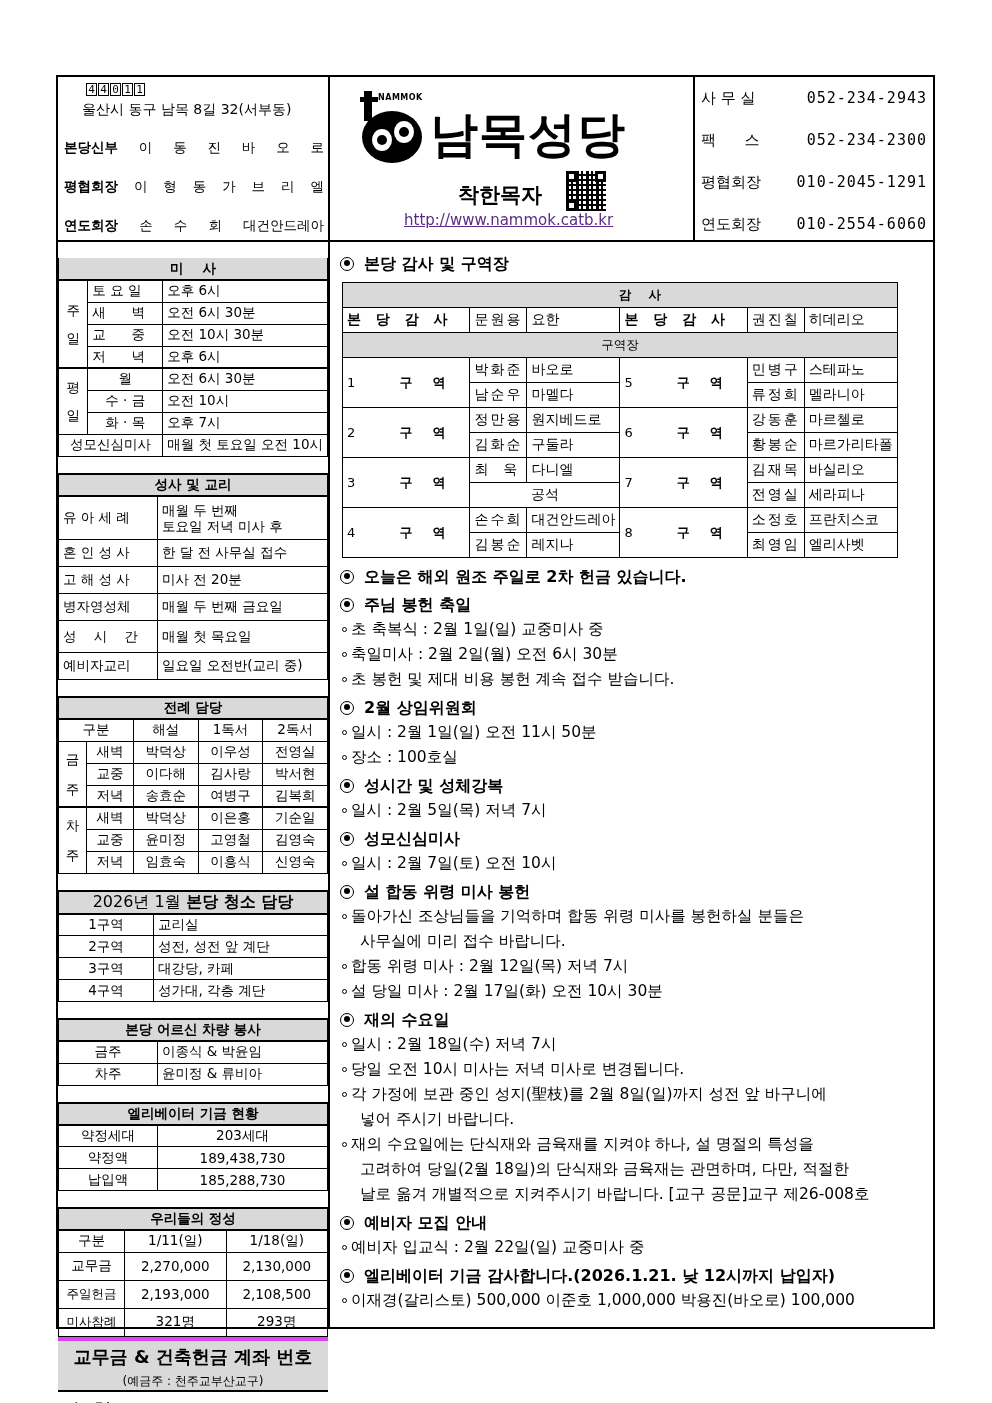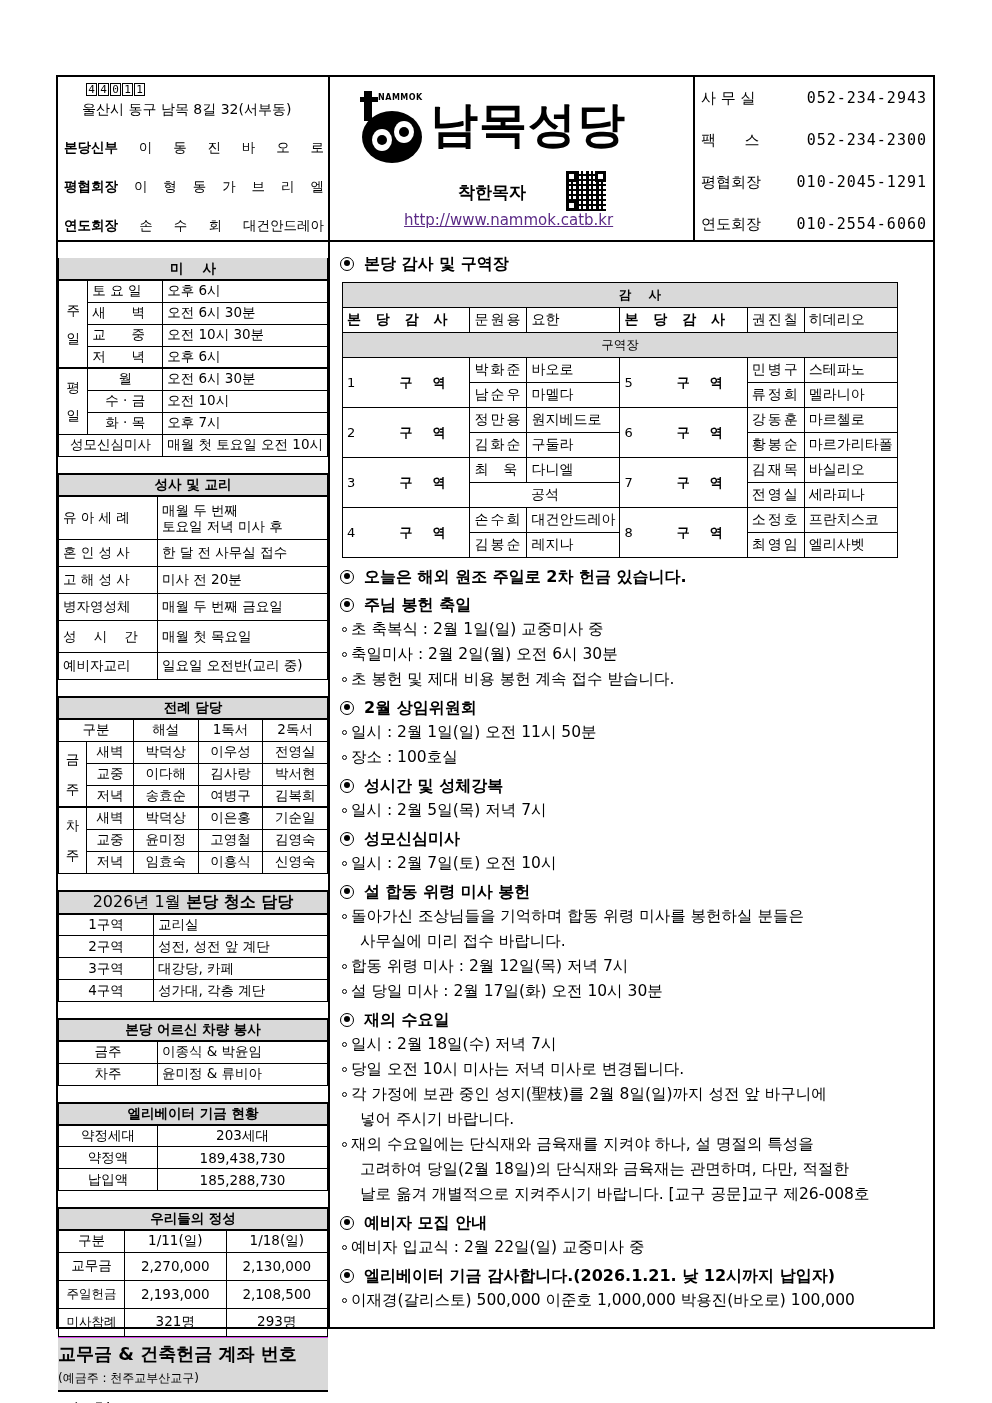--- a/index.html
+++ b/index.html
@@ -21,22 +21,22 @@
   .hl-row .lbl { font-weight: bold; }
 
   .logo { position: absolute; left: 30px; top: 10px; width: 320px; height: 80px; }
   .logo-cross { position: absolute; left: 4px; top: 4px; width: 8px; height: 30px; background: #000; }
   .logo-crossbar { position: absolute; left: 0; top: 10px; width: 18px; height: 5px; background: #000; }
   .logo-nammok { position: absolute; left: 18px; top: 6px; font-size: 8px; font-weight: bold; letter-spacing: 0.5px; }
   .logo-mark { position: absolute; left: 2px; top: 24px; width: 60px; height: 52px; border-radius: 50%; background: #000; }
   .logo-mark .c1 { position: absolute; left: 10px; top: 18px; width: 20px; height: 22px; border-radius: 50%; background: #fff; }
   .logo-mark .c2 { position: absolute; left: 32px; top: 10px; width: 20px; height: 22px; border-radius: 50%; background: #fff; }
   .logo-mark .c1 i, .logo-mark .c2 i { position: absolute; left: 5px; top: 6px; width: 10px; height: 10px; border-radius: 50%; background: #000; }
-  .logo-title { position: absolute; left: 70px; top: 8px; font-size: 48px; font-weight: bold; letter-spacing: 1px; line-height: 58px; }
-  .motto { position: absolute; left: 128px; top: 104px; font-size: 17px; font-weight: bold; }
+  .logo-title { position: absolute; left: 70px; top: 18px; font-size: 48px; font-weight: bold; letter-spacing: 1px; line-height: 58px; }
+  .motto { position: absolute; left: 128px; top: 104px; font-size: 21px; font-weight: bold; }
   .qr { position: absolute; left: 236px; top: 94px; width: 40px; height: 40px; background:
       repeating-linear-gradient(90deg, #000 0 3px, #fff 3px 5px, #000 5px 7px, #fff 7px 10px),
       repeating-linear-gradient(0deg, #000 0 2px, #fff 2px 5px); background-blend-mode: multiply; }
   .qr .f { position: absolute; width: 11px; height: 11px; border: 3px solid #000; background: #fff; }
   .url { position: absolute; left: 74px; top: 134px; font-size: 15px; color: #5b2a86; text-decoration: underline; }
 
   .hr-row { position: absolute; left: 6px; width: 226px; font-size: 15px; display: flex; justify-content: space-between; }
   .hr-row .lbl { letter-spacing: 0; }
   .hr-row .val { font-family: "DejaVu Sans Mono", monospace; letter-spacing: 1px; }
 
@@ -364,21 +364,21 @@
         <td class="center">2,108,500</td>
       </tr>
       <tr>
         <td class="center" style="height:28px; font-size:12.5px;">미사참례</td>
         <td class="center">321명</td>
         <td class="center">293명</td>
       </tr>
     </tbody>
       </table>
 
-    <div style="background:#d9d9d9; border-top:1px solid #d946ef; border-bottom:2px solid #000; text-align:left; height:55px; padding-top:4px;">
+    <div style="background:#d9d9d9; border-top:4px solid #d946ef; border-bottom:2px solid #000; text-align:center; height:55px; padding-top:4px;">
       <div class="bold" style="font-size:18px;">교무금 &amp; 건축헌금 계좌 번호</div>
       <div style="font-size:12px; margin-top:4px;">(예금주 : 천주교부산교구)</div>
     </div>
     <div style="text-align:left; font-size:20px; height:36px; line-height:36px;padding-left:14px;">농협 301-0194-8906-61</div>
   </div>
 
   <div class="right">
     <div class="sect-title" style="margin-top:9px;">
       <span class="radio"></span>
       <span>본당 감사 및 구역장</span>

